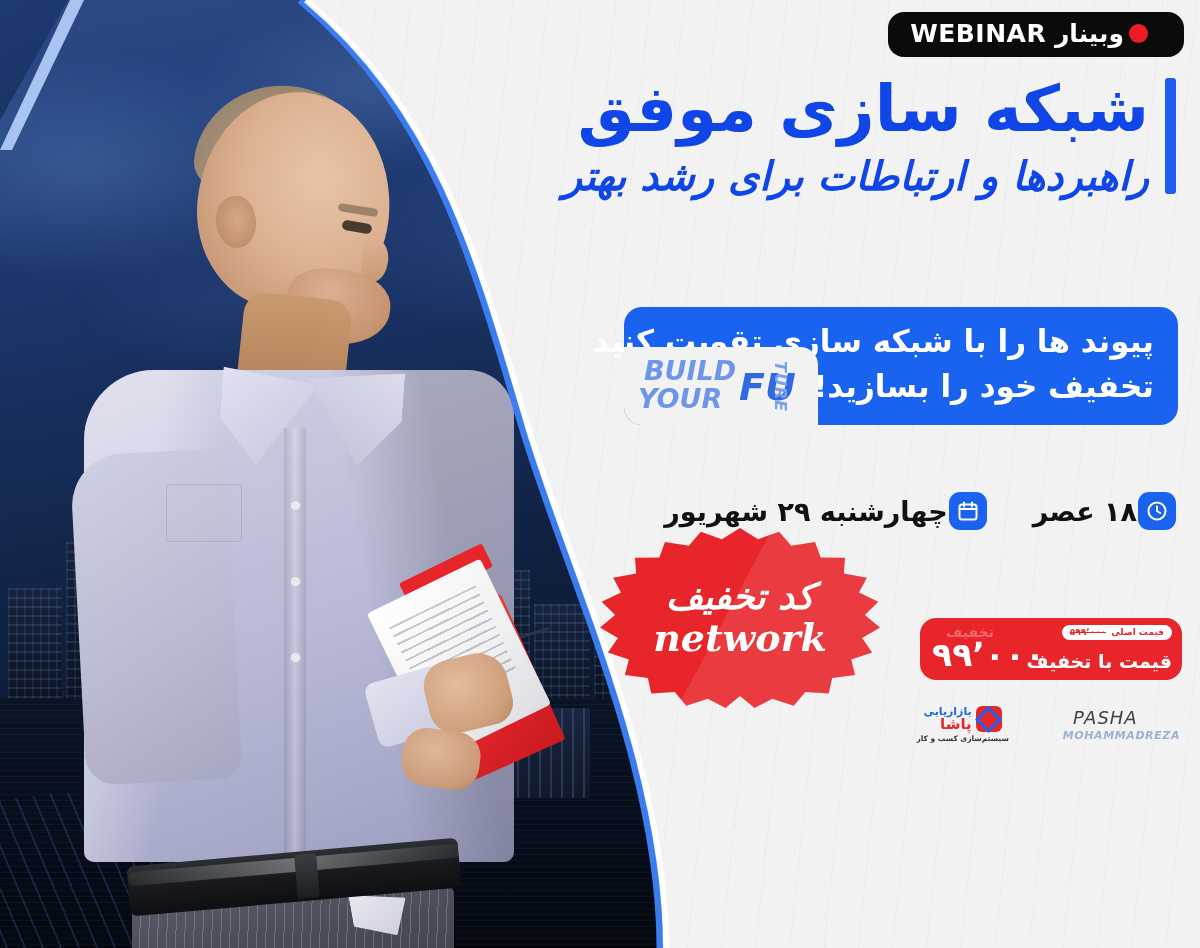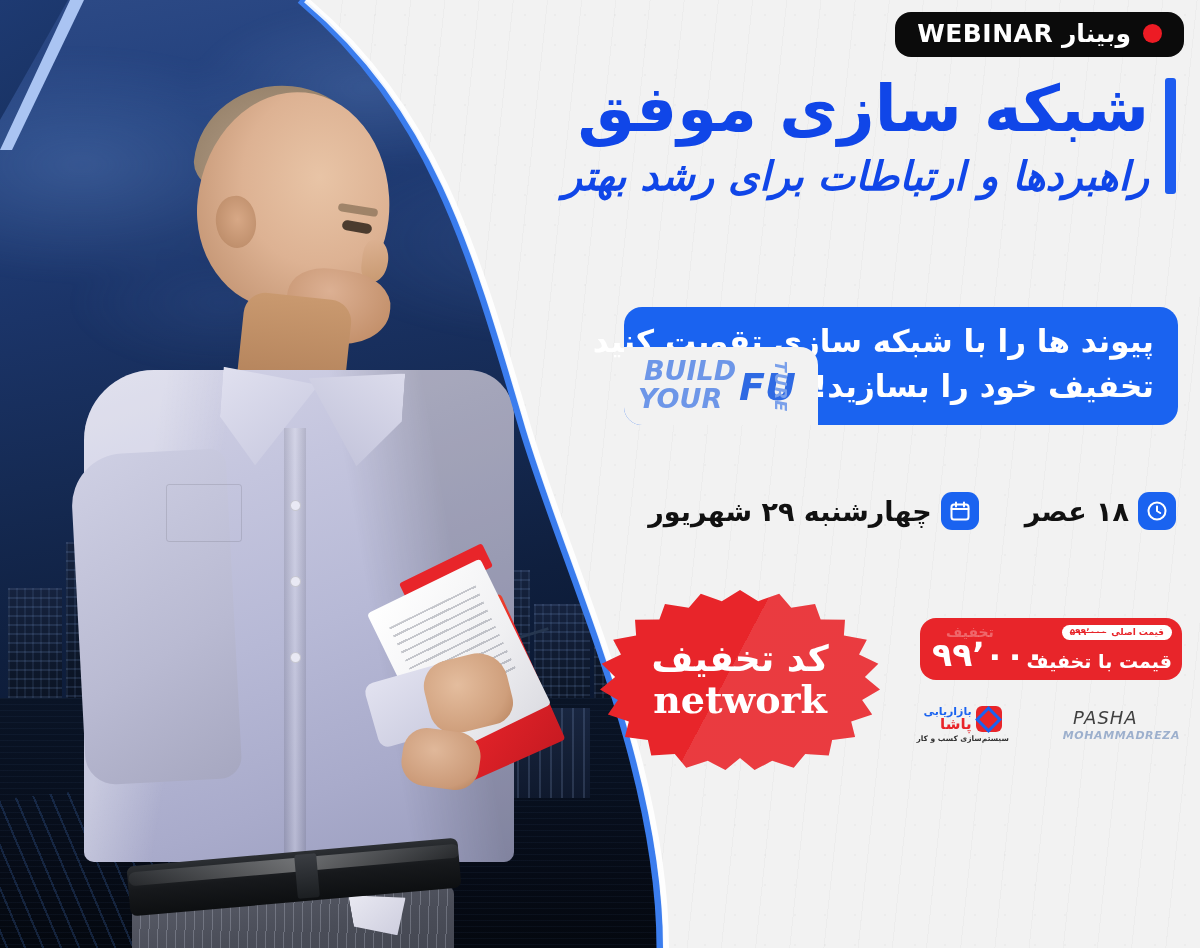--- a/index.html
+++ b/index.html
@@ -112,23 +112,23 @@
   }
   .tl-stripe{
     position:absolute;left:0;top:0;width:160px;height:160px;
     background:#aac4f2;
     clip-path:polygon(70px 0, 84px 0, 12px 150px, 0 150px);
   }
 
   
   .webinar-badge{
     position:absolute;right:16px;top:12px;
-    display:flex;align-items:center;gap:12px;
+    display:flex;align-items:center;gap:5px;
     background:#0b0b0b;color:#fff;
-    padding:9px 22px 11px 22px;
+    padding:9px 36px 11px 22px;
     border-radius:16px;
     direction:rtl;
   }
   .rec-dot{width:19px;height:19px;border-radius:50%;background:#ed1b24;flex:0 0 auto;display:block;}
   .webinar-text{font-size:25px;font-weight:700;letter-spacing:.5px;line-height:1;white-space:nowrap;}
 
   
   .headline-wrap{
     position:absolute;right:24px;top:74px;
     display:flex;align-items:stretch;gap:16px;direction:rtl;
@@ -172,32 +172,32 @@
   .byf-ture{
     position:absolute;left:152px;top:8px;font-style:italic;font-weight:900;color:#7aa0ea;font-size:16px;
     transform:rotate(90deg);transform-origin:left top;white-space:nowrap;letter-spacing:1px;
   }
 
   
   .dt-row{
     position:absolute;right:24px;top:492px;
     display:flex;align-items:center;gap:14px;direction:rtl;
   }
-  .dt-item{display:flex;align-items:center;gap:9px;}
+  .dt-item{display:flex;align-items:center;gap:1px;}
   .dt-icon{
     width:38px;height:38px;border-radius:11px;background:#1a63f0;
     display:flex;align-items:center;justify-content:center;flex:0 0 auto;
   }
   .dt-icon svg{display:block;}
   .dt-text{font-size:27px;font-weight:800;color:#111;white-space:nowrap;}
   .dt-gap{width:18px;}
 
   
   .burst{
-    position:absolute;left:600px;top:590px;width:280px;height:180px;
+    position:absolute;left:600px;top:528px;width:280px;height:180px;font-style:italic;
   }
   .burst-shape{
     position:absolute;inset:0;background:#e8252a;
     clip-path:polygon(
       50% 0%, 56.5% 6.2%, 64% 2.1%, 68.3% 9.8%, 76.8% 7.8%, 78.8% 16.4%, 87.5% 16.5%, 87.1% 25.3%,
       95.3% 27.6%, 92.5% 35.9%, 99.4% 41%, 94.6% 48.3%, 100% 55.3%, 93.6% 61.1%, 97.2% 69.1%,
       89.7% 73.1%, 91.1% 81.7%, 82.9% 83.3%, 81.7% 91.9%, 73.3% 91.1%, 69.2% 98.7%, 61.5% 94.9%,
       55.2% 100%, 50% 93.3%, 44.8% 100%, 38.5% 94.9%, 30.8% 98.7%, 26.7% 91.1%, 18.3% 91.9%,
       17.1% 83.3%, 8.9% 81.7%, 10.3% 73.1%, 2.8% 69.1%, 6.4% 61.1%, 0% 55.3%, 5.4% 48.3%,
       0.6% 41%, 7.5% 35.9%, 4.7% 27.6%, 12.9% 25.3%, 12.5% 16.5%, 21.2% 16.4%, 23.2% 7.8%,

